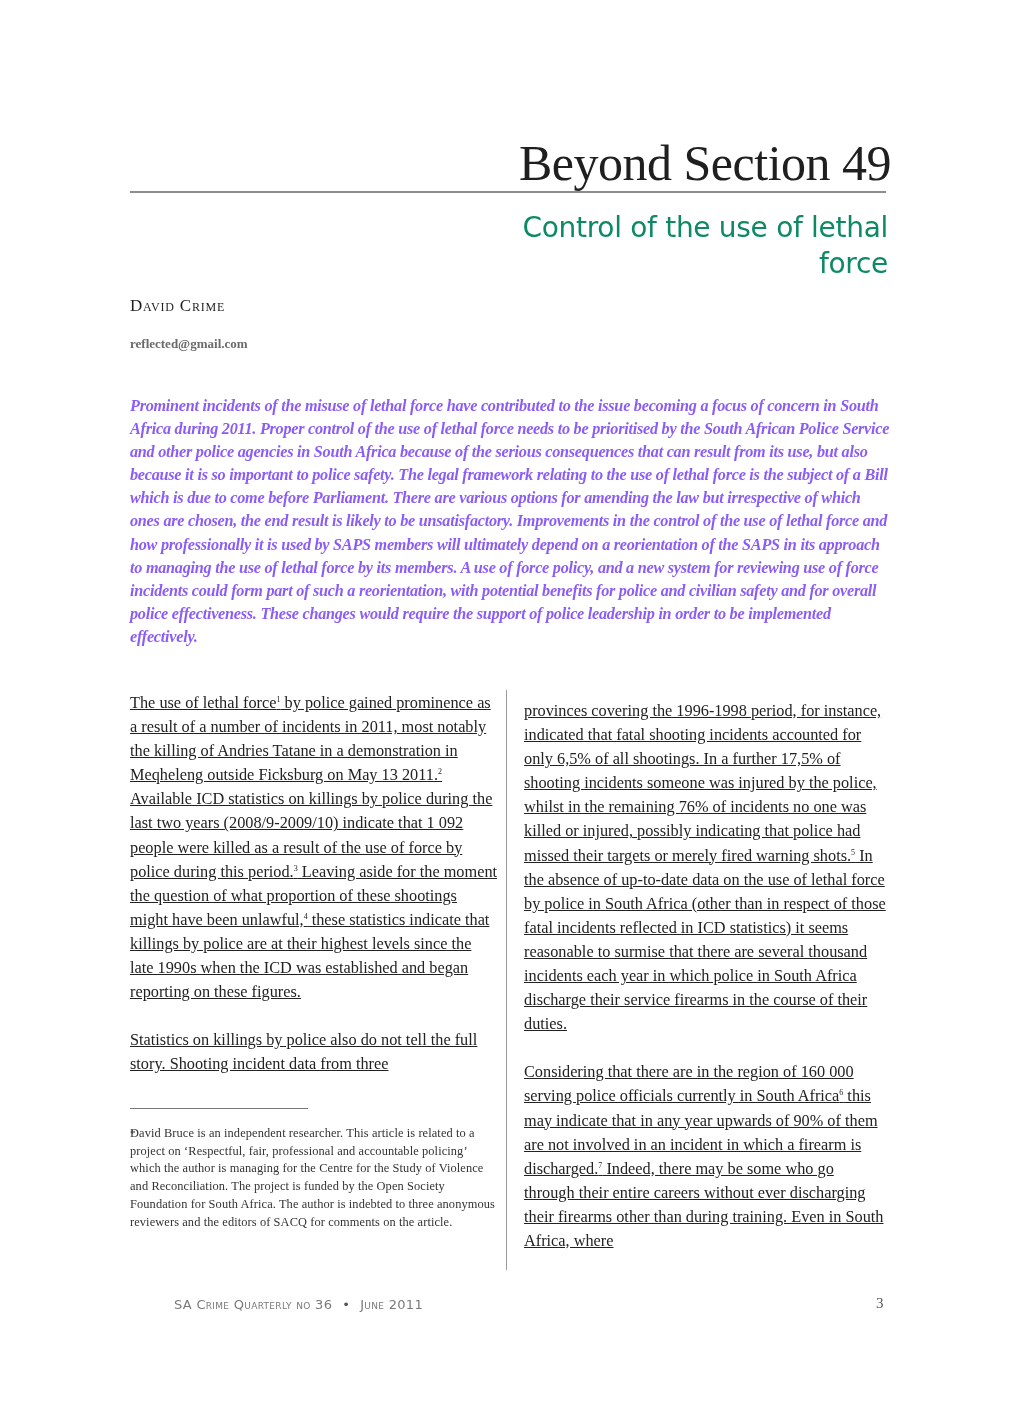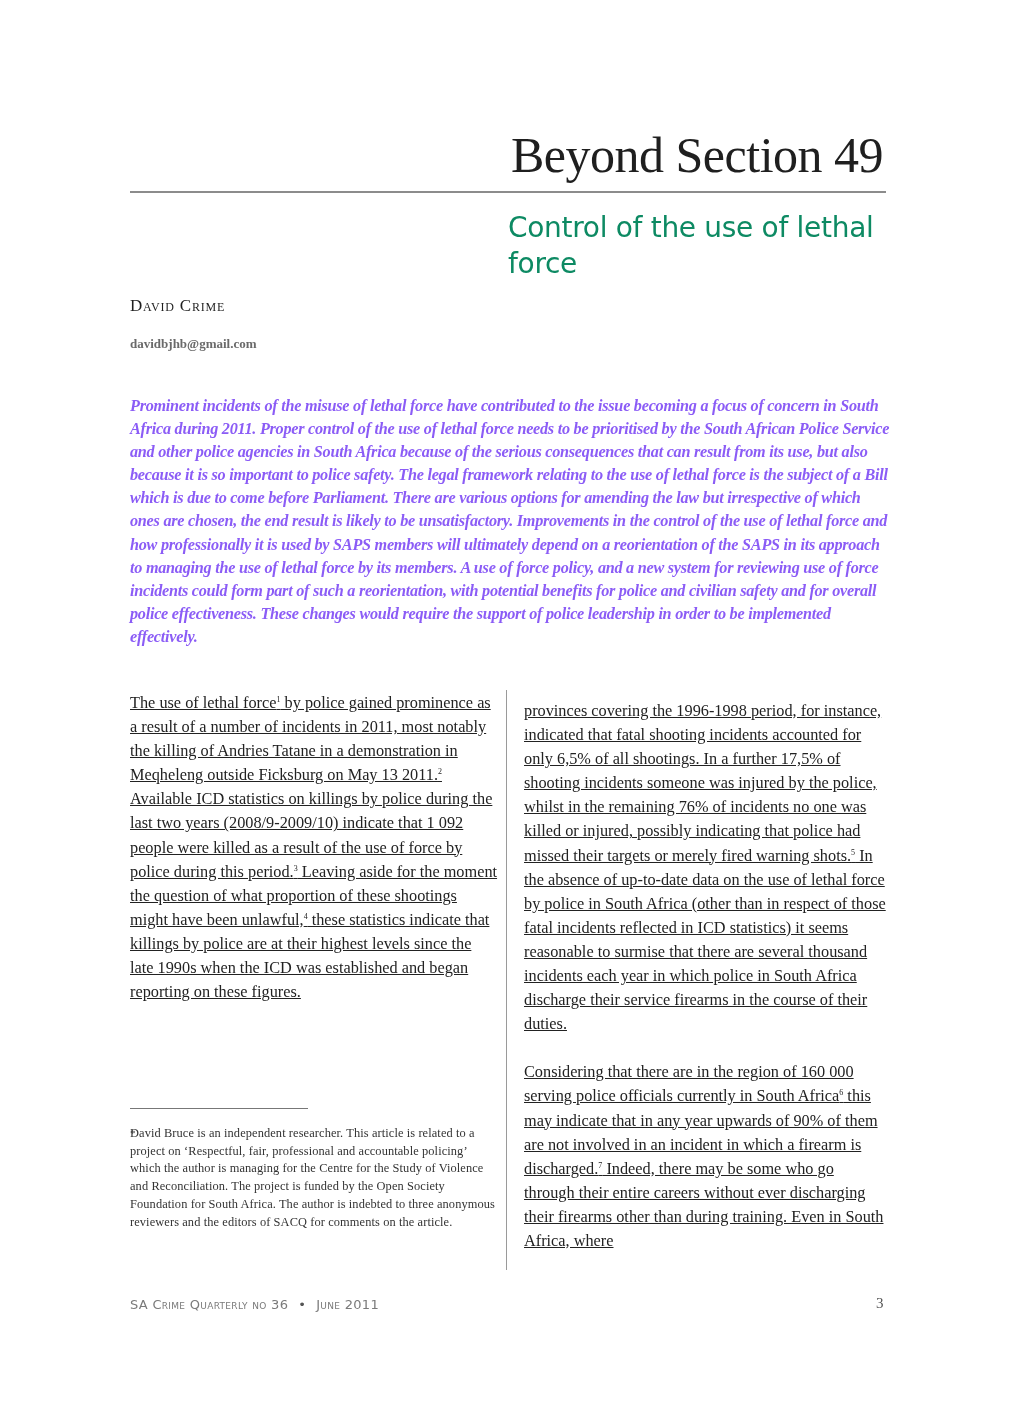--- a/index.html
+++ b/index.html
@@ -1,22 +1,22 @@
 <!DOCTYPE html>
 <html><head>
   <meta charset="utf-8">
   <style>
     html, body { margin: 0; padding: 0; background: #ffffff; }
     body { width: 1014px; height: 1417px; position: relative; overflow: hidden; color: #1f1f1f; }
     .serif { font-family: "Liberation Serif", "DejaVu Serif", serif; }
-    .sans { font-family: "DejaVu Sans", "Liberation Sans", sans-serif; }
+    .sans { font-family: "DejaVu Sans", "Liberation Sans", sans-serif; margin-left: 44px; }
 
-    #title { position: absolute; left: 507px; top: 120px; font-size: 50px; letter-spacing: -0.5px; color: #1f1f1f; white-space: nowrap; font-weight: normal; margin: 4px; line-height: 62px; text-align: right; }
+    #title { position: absolute; left: 507px; top: 120px; font-size: 50px; letter-spacing: -0.5px; color: #1f1f1f; white-space: nowrap; font-weight: normal; margin: 12px; line-height: 62px; text-align: right; }
     #title-rule { position: absolute; left: 130px; top: 191px; width: 756px; height: 2px; background: #8c8c8c; }
-    #subtitle { position: absolute; left: 508px; top: 210px; width: 380px; font-size: 28px; line-height: 36px; color: #0d8a63; margin: 0; font-weight: normal; letter-spacing: -0.3px; }
+    #subtitle { position: absolute; left: 508px; top: 210px; width: 380px; font-size: 28px; line-height: 36px; color: #0d8a63; margin: 0; font-weight: normal; letter-spacing: -0.3px; text-align: right; }
 
     #author { position: absolute; left: 130px; top: 296px; font-size: 17px; font-variant: small-caps; letter-spacing: 0.8px; color: #1f1f1f; }
     #email { position: absolute; left: 130px; top: 336px; font-size: 13px; color: #6a6a6a; font-weight: bold; }
 
     #abstract { position: absolute; left: 130px; top: 395px; width: 760px; font-size: 16.2px; line-height: 23.1px; font-style: italic; font-weight: bold; color: #8b5cf6; margin: 0; letter-spacing: -0.25px; }
 
     .col { position: absolute; font-size: 16.3px; line-height: 24.1px; color: #222; text-decoration: underline; }
     #col-left { left: 130px; top: 691px; width: 368px; }
     #col-right { left: 524px; top: 699px; width: 362px; }
     .col p { margin: 0 0 24px 0; }
@@ -34,26 +34,27 @@
     #page-number { position: absolute; left: 876px; top: 1295px; font-size: 15px; color: #555; }
   </style>
 </head>
 <body>
 
 <h1 id="title" class="serif">Beyond Section 49</h1>
 <div id="title-rule"></div>
 <h2 id="subtitle" class="sans">Control of the use of lethal force</h2>
 
 <div id="author" class="serif">David Crime</div>
-<div id="email" class="serif">davidbjhb@gmail.com</div>
+<div id="email" class="serif">reflected@gmail.com</div>
 
 <p id="abstract" class="serif">Prominent incidents of the misuse of lethal force have contributed to the issue becoming a focus of concern in South Africa during 2011. Proper control of the use of lethal force needs to be prioritised by the South African Police Service and other police agencies in South Africa because of the serious consequences that can result from its use, but also because it is so  important to police safety. The legal framework relating to the use of lethal force is the subject of a Bill which is due to come before Parliament. There are various options for amending the law but irrespective of which ones are chosen, the end result is likely to be unsatisfactory. Improvements in the control of the use of lethal force and how professionally it is used by SAPS members will ultimately depend on a reorientation of the SAPS in its approach to managing the use of lethal force by its members. A use of force policy, and a new system for reviewing use of force incidents could form part of such a reorientation, with potential benefits for police and civilian safety and for overall police effectiveness. These changes would require the support of police leadership in order to be implemented effectively.</p>
 
 <div id="col-left" class="col serif">
   <p><span>The use of lethal force</span><sup>1</sup><span> by police gained prominence as a result of a number of incidents in 2011, most notably the killing of Andries Tatane in a demonstration in Meqheleng outside Ficksburg on May 13 2011.</span><sup>2</sup><span> Available ICD statistics on killings by police during the last two years (2008/9-2009/10) indicate that 1 092 people were killed as a result of the use of force by police during this period.</span><sup>3</sup><span> Leaving aside for the moment the question of what proportion of these shootings might have been unlawful,</span><sup>4</sup><span> these statistics indicate that killings by police are at their highest levels since the late 1990s when the ICD was established and began reporting on these figures.</span></p>
+  <p>Statistics on killings by police also do not tell the full story. Shooting incident data from three</p>
 </div>
 
 <div id="col-divider"></div>
 
 <div id="col-right" class="col serif">
   <p><span>provinces covering the 1996-1998 period, for instance, indicated that fatal shooting incidents accounted for only 6,5% of all shootings. In a further 17,5% of shooting incidents someone was injured by the police, whilst in the remaining 76% of incidents no one was killed or injured, possibly indicating that police had missed their targets or merely fired warning shots.</span><sup>5</sup><span> In the absence of up-to-date data on the use of lethal force by police in South Africa (other than in respect of those fatal incidents reflected in ICD statistics) it seems reasonable to surmise that there are several thousand incidents each year in which police in South Africa discharge their service firearms in the course of their duties.</span></p>
   <p><span>Considering that there are in the region of 160 000 serving police officials currently in South Africa</span><sup>6</sup><span> this may indicate that in any year upwards of 90% of them are not involved in an incident in which a firearm is discharged.</span><sup>7</sup><span> Indeed, there may be some who go through their entire careers without ever discharging their firearms other than during training. Even in South Africa, where</span></p>
 </div>
 
 <div id="fn-rule"></div>

